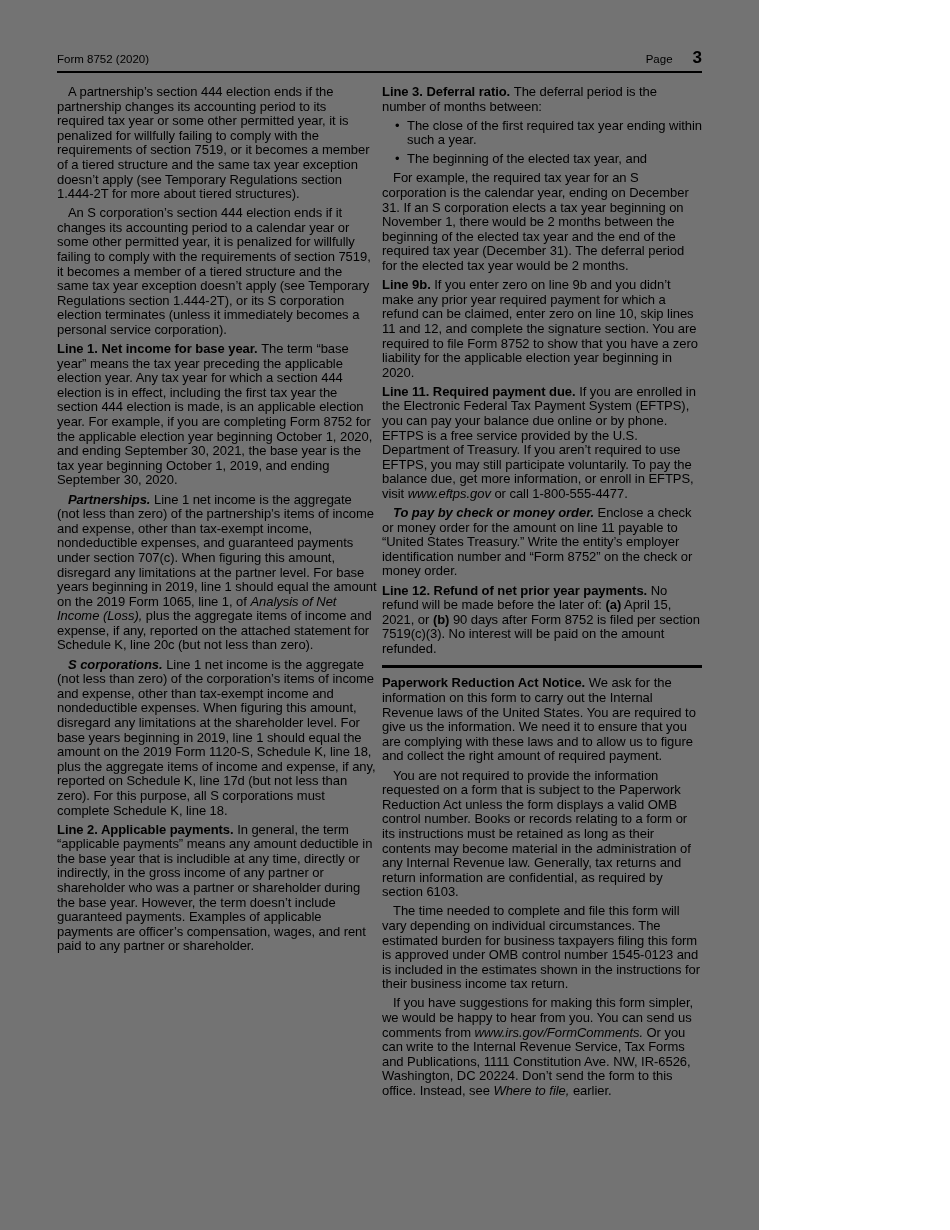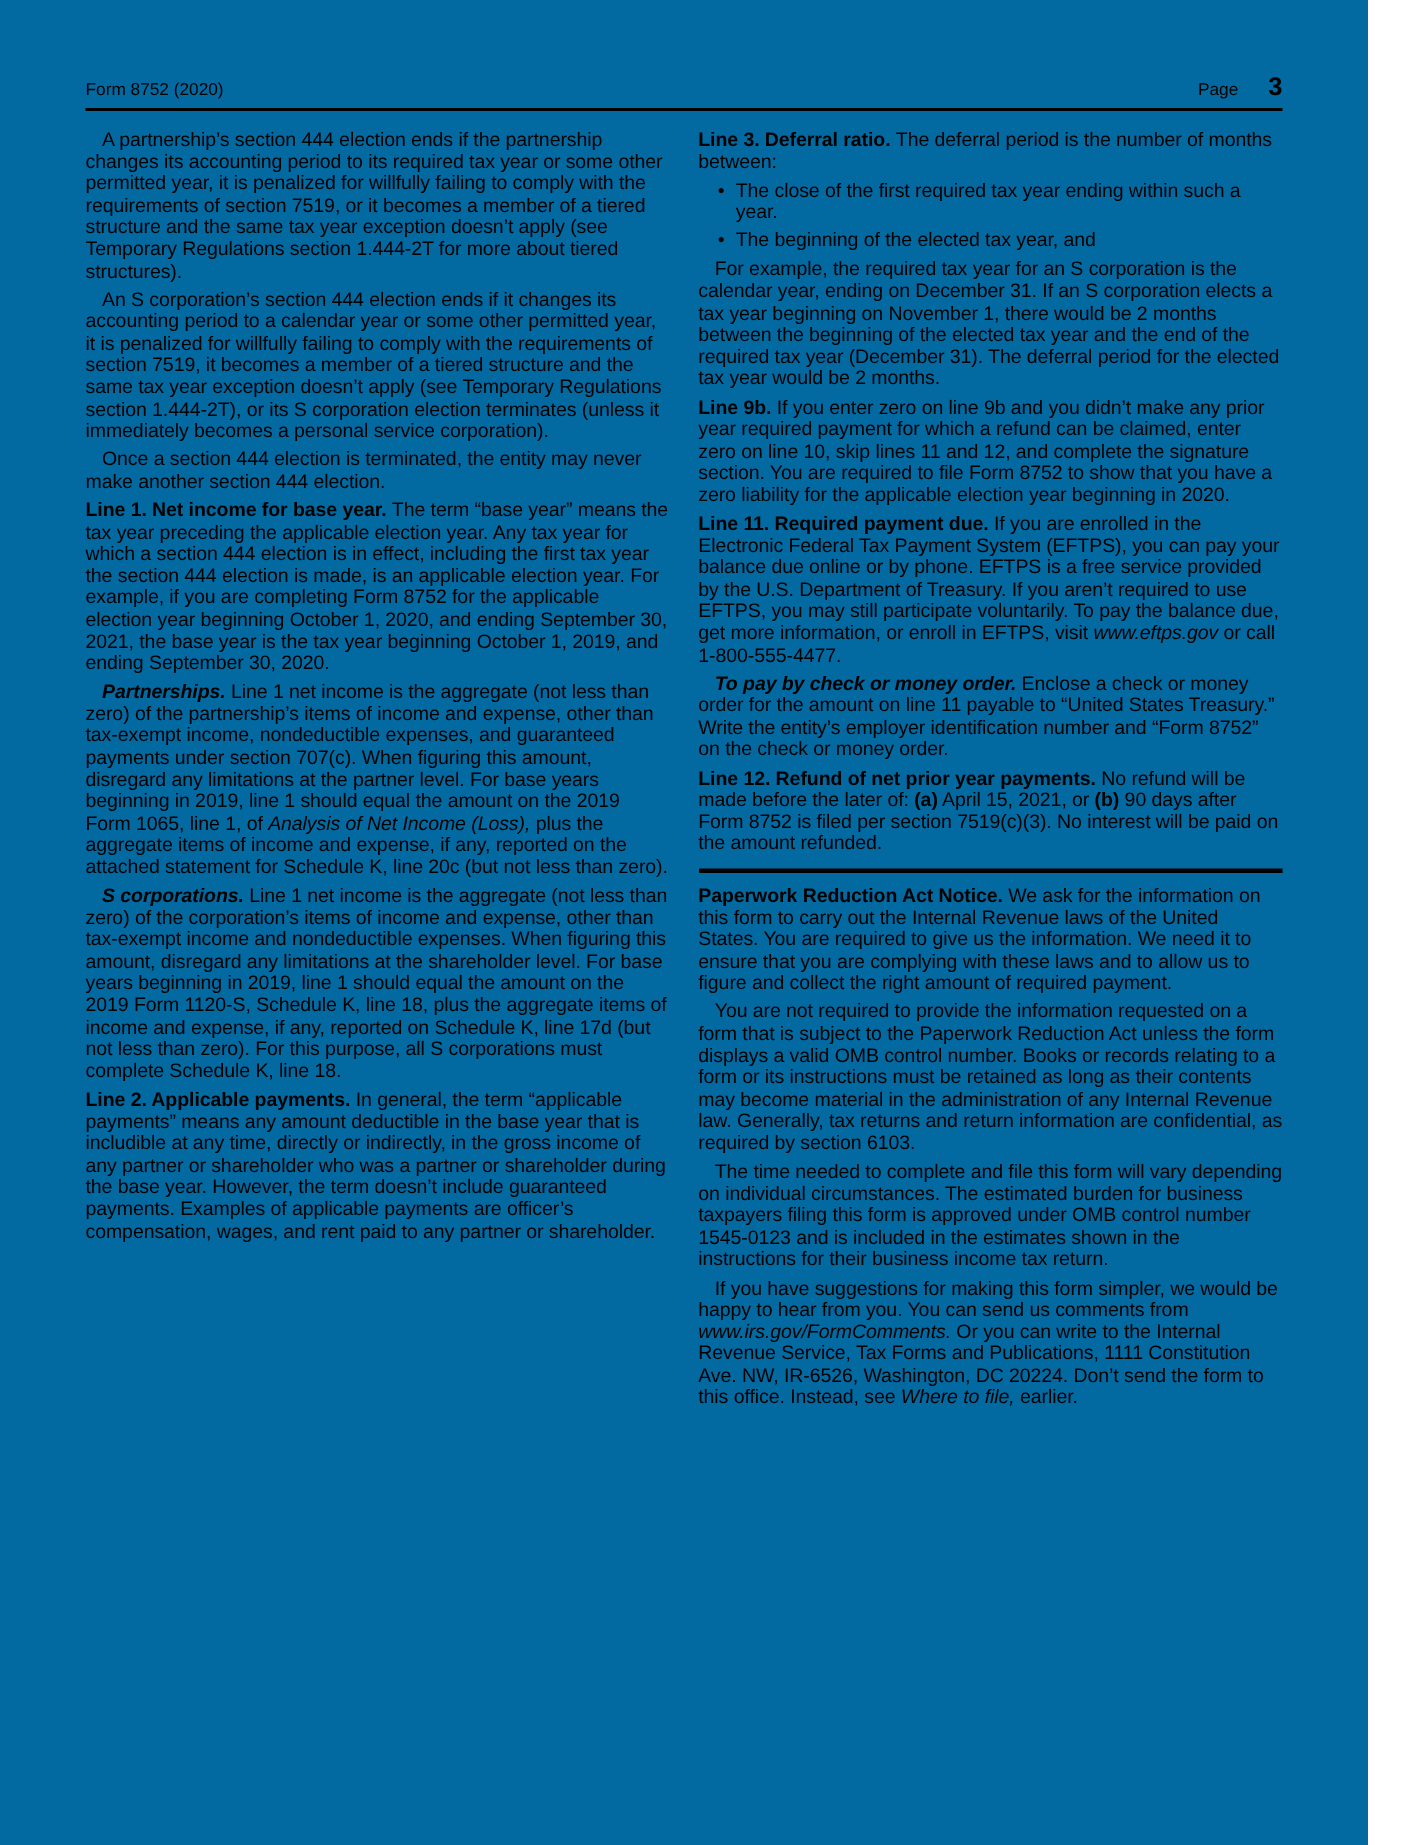--- a/index.html
+++ b/index.html
@@ -1,20 +1,20 @@
 <!DOCTYPE html>
 <html><head>
 <meta charset="utf-8">
 <style>
   html, body { margin: 0; padding: 0; background: #ffffff; }
   .page {
     position: relative;
-    width: 912px;
+    width: 759px;
     height: 1230px;
-    background: #0369a1;
+    background: #737373;
     box-sizing: border-box;
     padding: 51px 57px 0 57px;
     font-family: "Liberation Sans", "DejaVu Sans", sans-serif;
     color: #000000;
     overflow: hidden;
   }
   .header-row {
     display: flex;
     justify-content: space-between;
     align-items: baseline;
@@ -23,21 +23,21 @@
   }
   .page-num-group { display: flex; align-items: baseline; gap: 20px; }
   .page-num { font-size: 17px; font-weight: bold; }
   .header-rule {
     height: 0;
     border-bottom: 2px solid #000000;
     margin-top: 5px;
   }
   .content-columns {
     display: flex;
-    gap: 19px;
+    gap: 5px;
     margin-top: 12px;
     font-size: 13px;
     line-height: 14.6px;
     letter-spacing: -0.05px;
   }
   .col { width: 407px; }
   .para { margin: 0 0 4.5px 0; }
   .para.indent { text-indent: 11px; }
   .bullet-item {
     position: relative;
@@ -70,21 +70,20 @@
       <span>Page</span>
       <span class="page-num">3</span>
     </span>
   </div>
   <div class="header-rule"></div>
 
   <div class="content-columns">
     <div class="col">
         <p class="para indent"><span class="seg-n">A partnership’s section 444 election ends if the partnership changes its accounting period to its required tax year or some other permitted year, it is penalized for willfully failing to comply with the requirements of section 7519, or it becomes a member of a tiered structure and the same tax year exception doesn’t apply (see Temporary Regulations section 1.444-2T for more about tiered structures).</span></p>
         <p class="para indent"><span class="seg-n">An S corporation’s section 444 election ends if it changes its accounting period to a calendar year or some other permitted year, it is penalized for willfully failing to comply with the requirements of section 7519, it becomes a member of a tiered structure and the same tax year exception doesn’t apply (see Temporary Regulations section 1.444-2T), or its S corporation election terminates (unless it immediately becomes a personal service corporation).</span></p>
-        <p class="para indent"><span class="seg-n">Once a section 444 election is terminated, the entity may never make another section 444 election.</span></p>
         <p class="para"><span class="seg-b">Line 1. Net income for base year. </span><span class="seg-n">The term “base year” means the tax year preceding the applicable election year. Any tax year for which a section 444 election is in effect, including the first tax year the section 444 election is made, is an applicable election year. For example, if you are completing Form 8752 for the applicable election year beginning October 1, 2020, and ending September 30, 2021, the base year is the tax year beginning October 1, 2019, and ending September 30, 2020.</span></p>
         <p class="para indent"><span class="seg-bi">Partnerships. </span><span class="seg-n">Line 1 net income is the aggregate (not less than zero) of the partnership’s items of income and expense, other than tax-exempt income, nondeductible expenses, and guaranteed payments under section 707(c). When figuring this amount, disregard any limitations at the partner level. For base years beginning in 2019, line 1 should equal the amount on the 2019 Form 1065, line 1, of </span><span class="seg-i">Analysis of Net Income (Loss),</span><span class="seg-n"> plus the aggregate items of income and expense, if any, reported on the attached statement for Schedule K, line 20c (but not less than zero).</span></p>
         <p class="para indent"><span class="seg-bi">S corporations. </span><span class="seg-n">Line 1 net income is the aggregate (not less than zero) of the corporation’s items of income and expense, other than tax-exempt income and nondeductible expenses. When figuring this amount, disregard any limitations at the shareholder level. For base years beginning in 2019, line 1 should equal the amount on the 2019 Form 1120-S, Schedule K, line 18, plus the aggregate items of income and expense, if any, reported on Schedule K, line 17d (but not less than zero). For this purpose, all S corporations must complete Schedule K, line 18.</span></p>
         <p class="para"><span class="seg-b">Line 2. Applicable payments. </span><span class="seg-n">In general, the term “applicable payments” means any amount deductible in the base year that is includible at any time, directly or indirectly, in the gross income of any partner or shareholder who was a partner or shareholder during the base year. However, the term doesn’t include guaranteed payments. Examples of applicable payments are officer’s compensation, wages, and rent paid to any partner or shareholder.</span></p>
       </div>
     <div class="col">
         <p class="para"><span class="seg-b">Line 3. Deferral ratio. </span><span class="seg-n">The deferral period is the number of months between:</span></p>
         <p class="bullet-item"><span class="seg-n">The close of the first required tax year ending within such a year.</span></p>
         <p class="bullet-item"><span class="seg-n">The beginning of the elected tax year, and</span></p>
         <p class="para indent"><span class="seg-n">For example, the required tax year for an S corporation is the calendar year, ending on December 31. If an S corporation elects a tax year beginning on November 1, there would be 2 months between the beginning of the elected tax year and the end of the required tax year (December 31). The deferral period for the elected tax year would be 2 months.</span></p>

